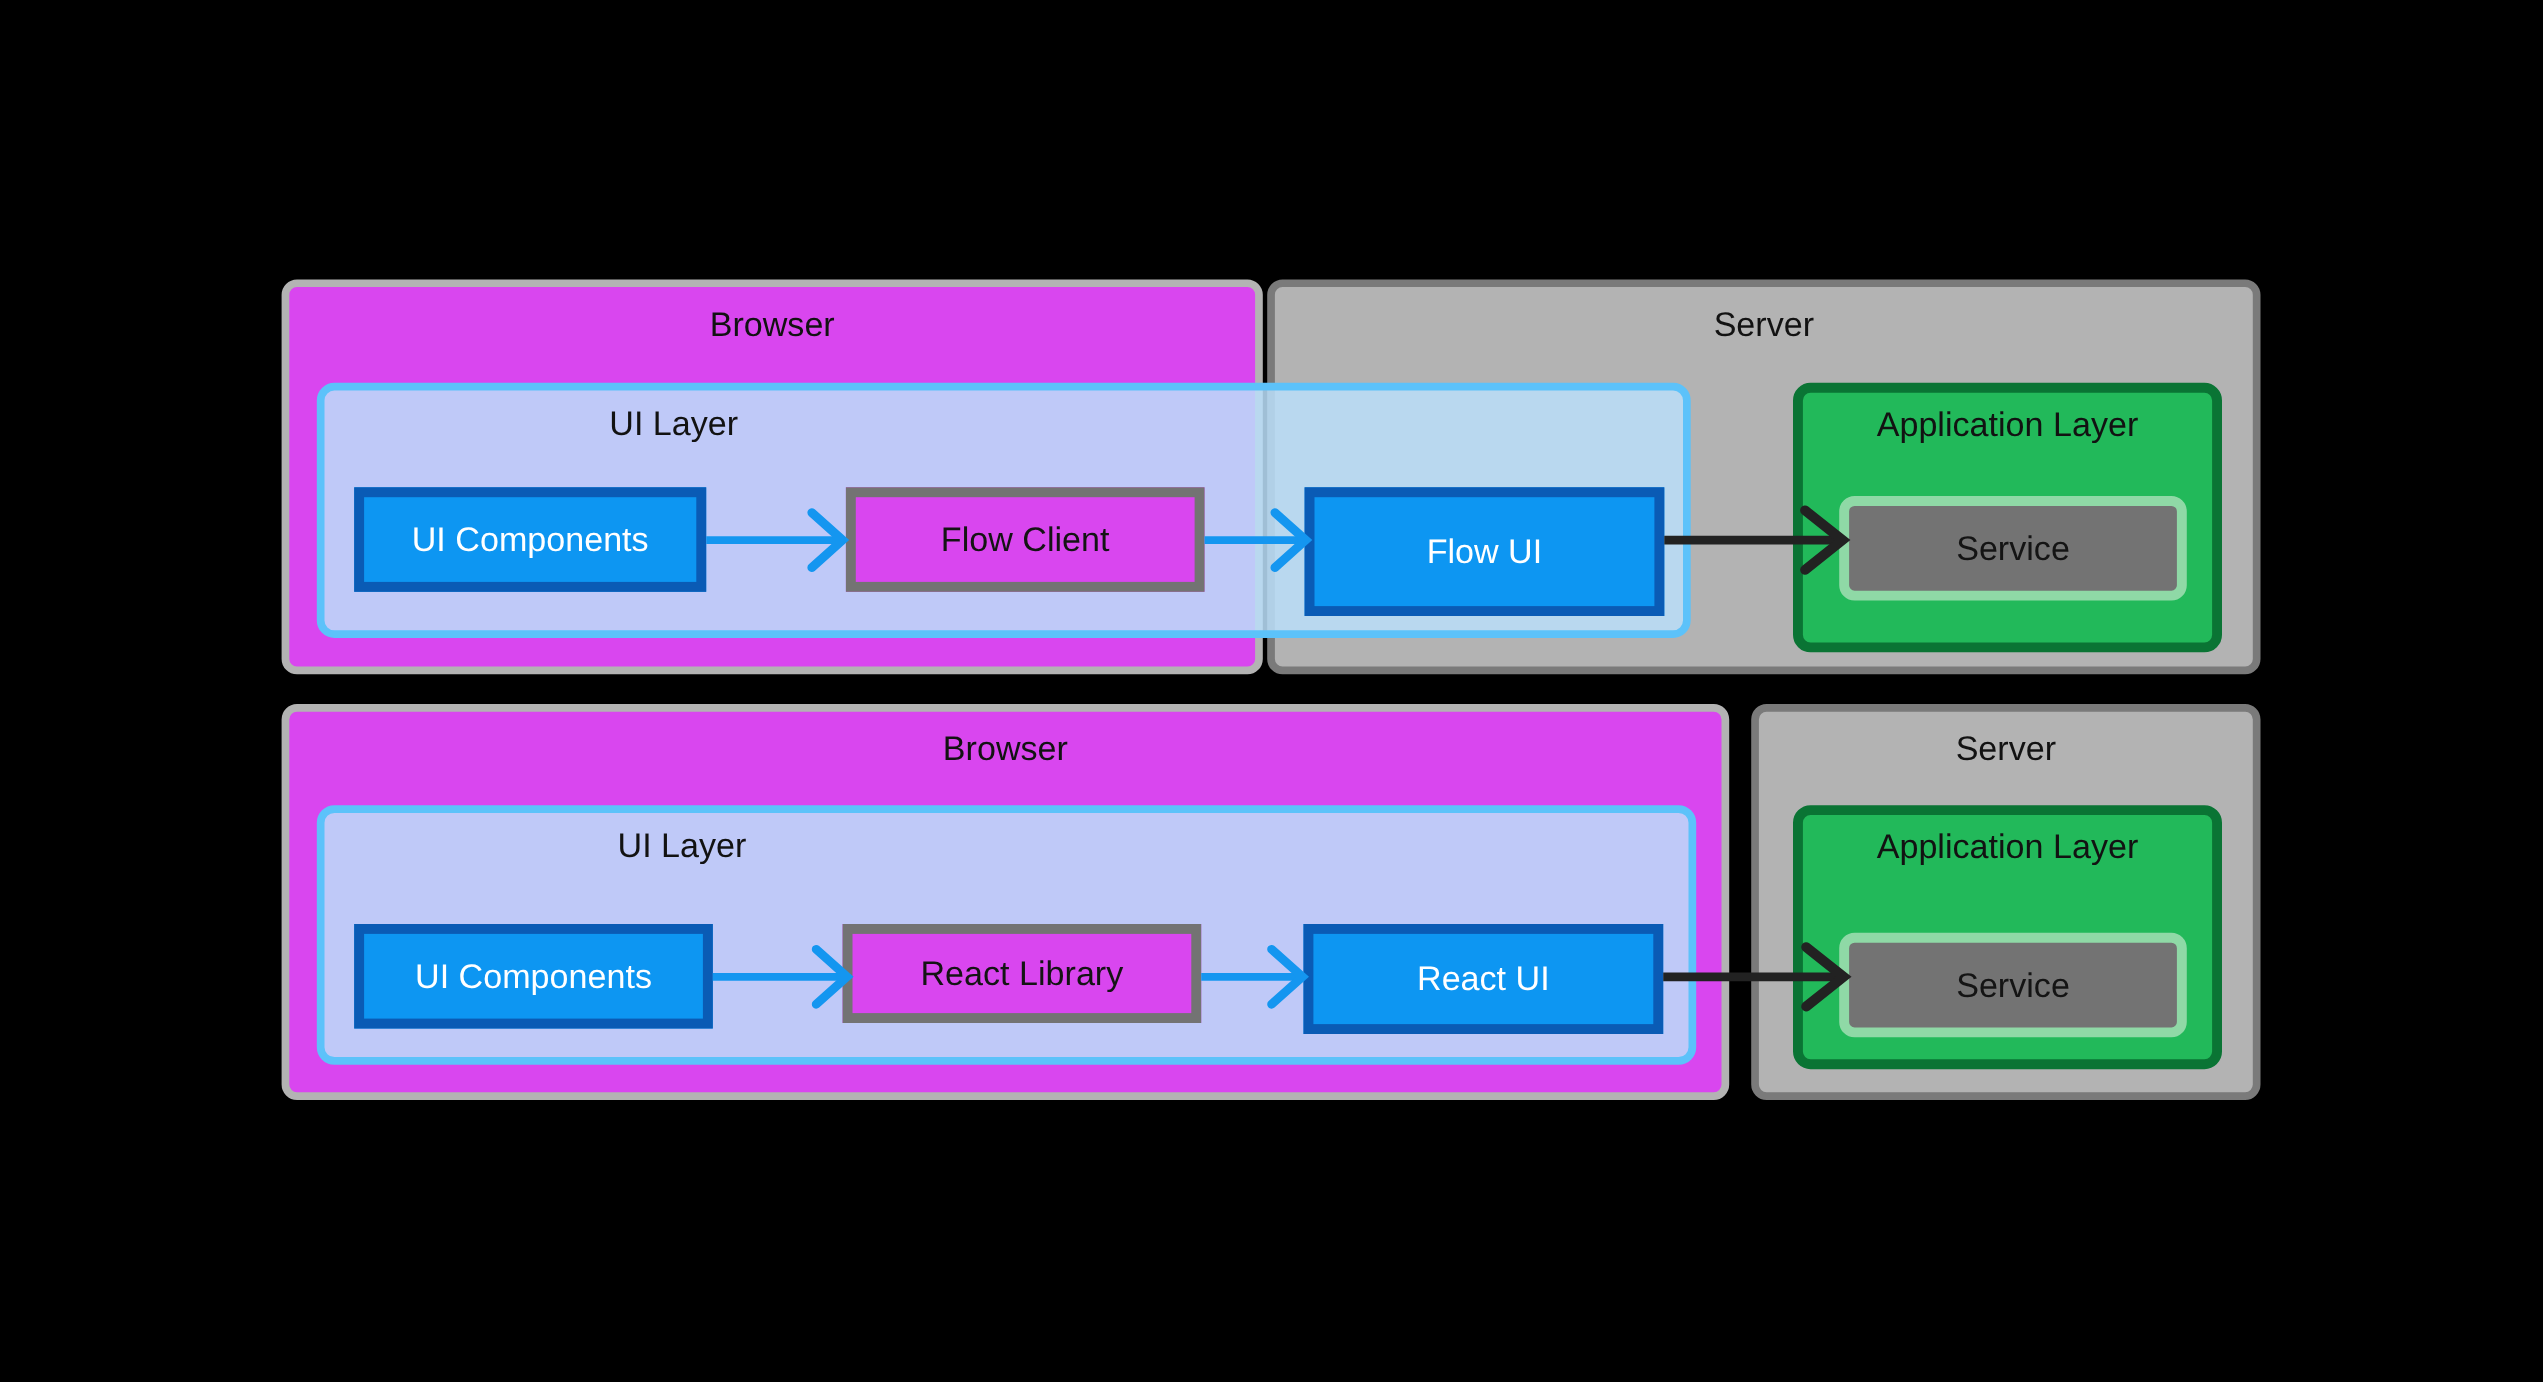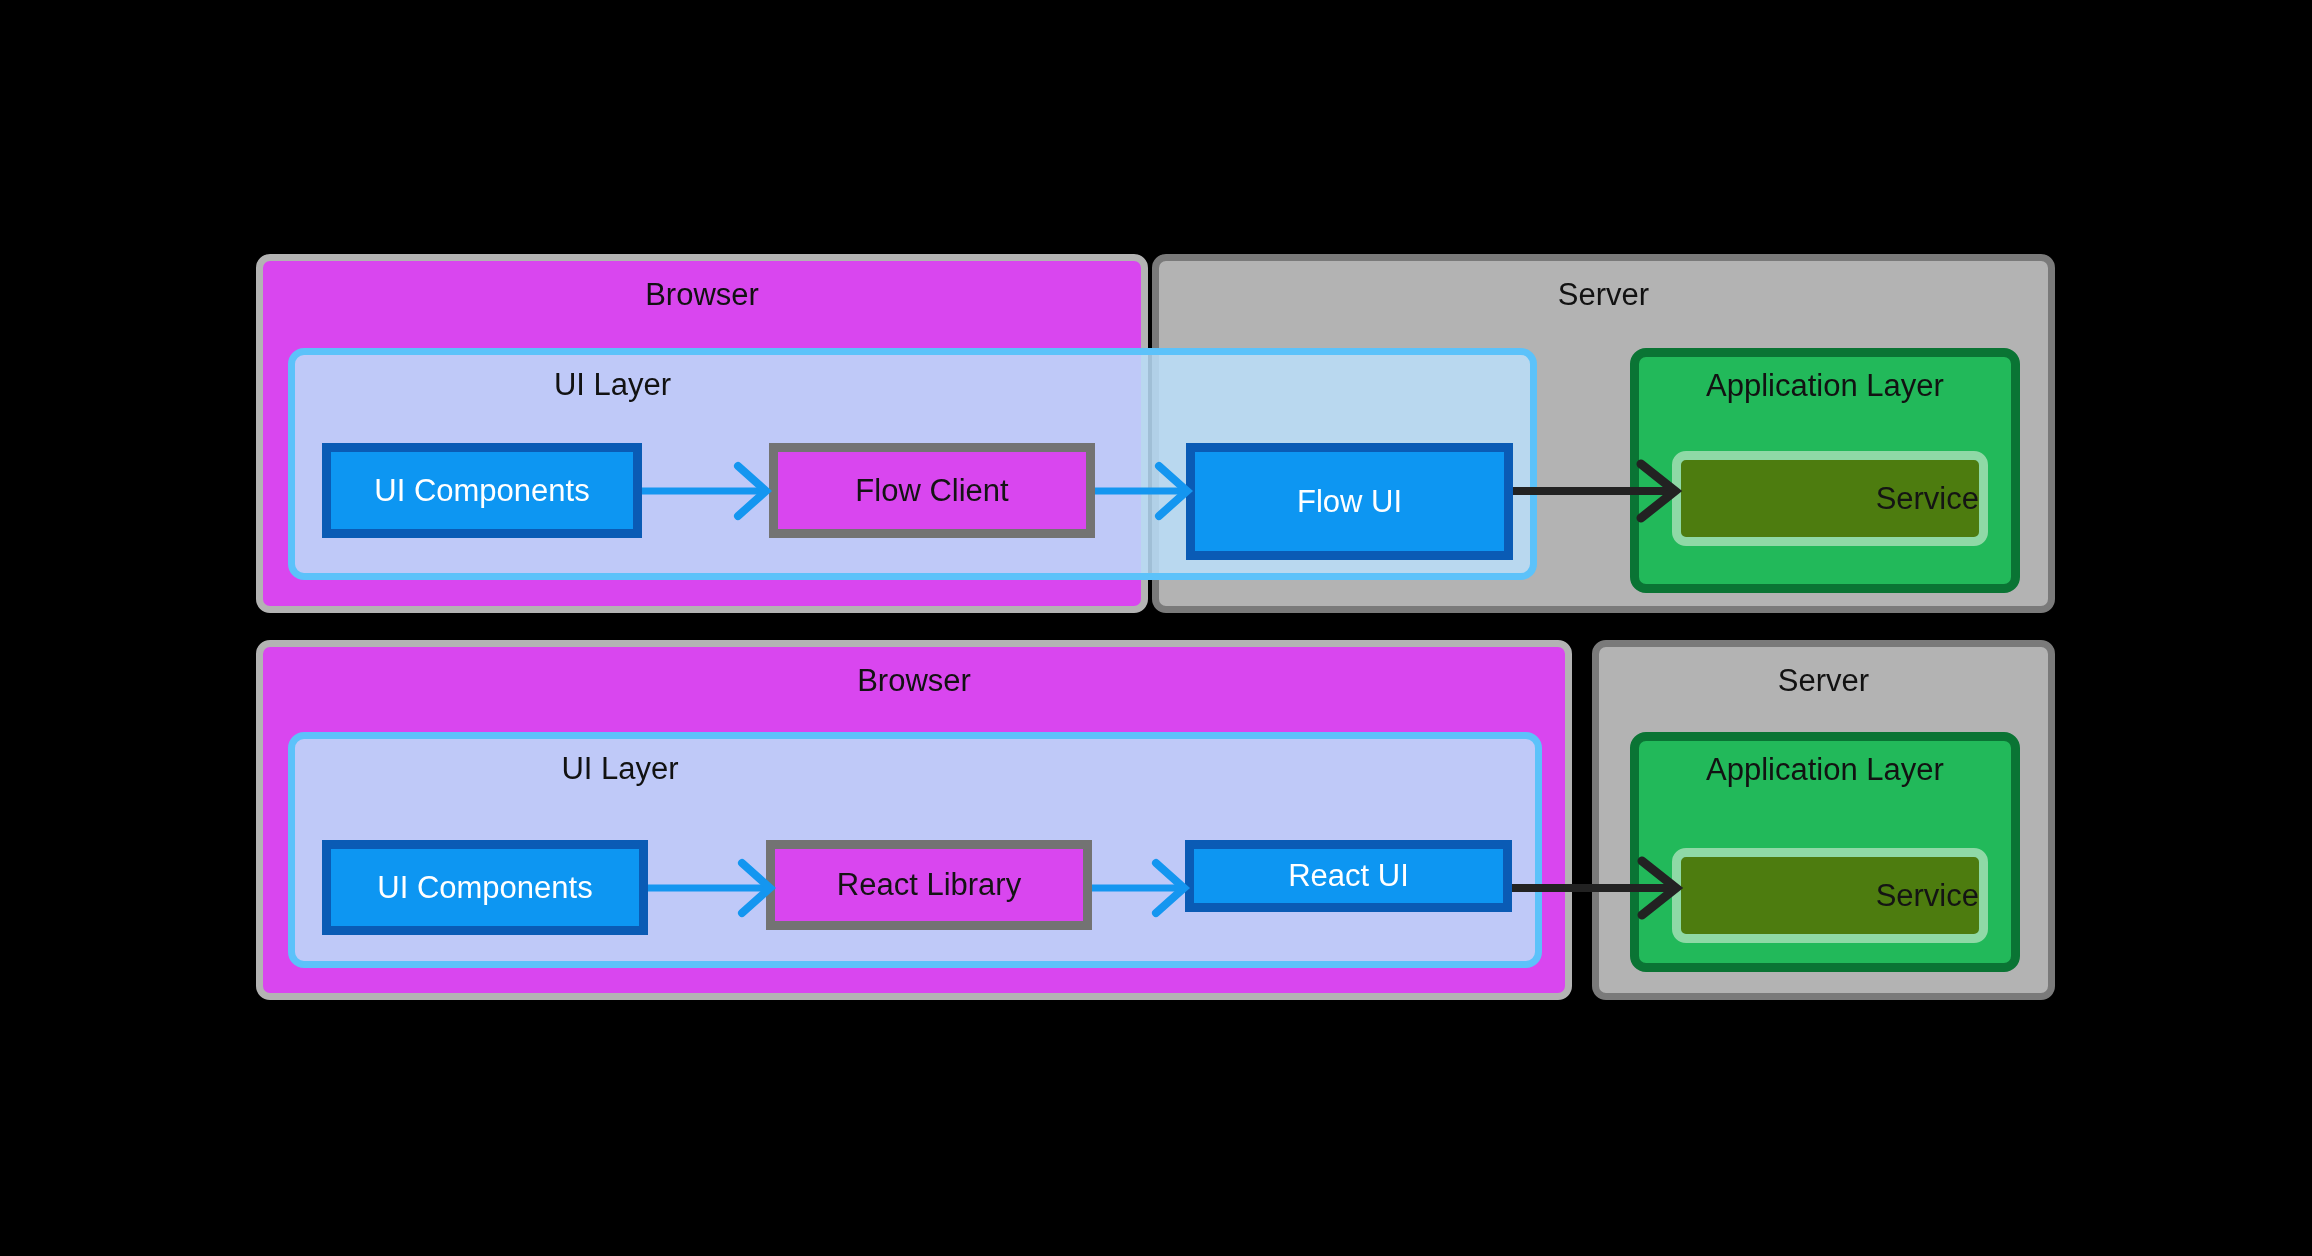--- a/index.html
+++ b/index.html
@@ -78,25 +78,24 @@
     background: #0D96F2;
     border: 9px solid #0A5BB5;
     color: #FFFFFF;
   }
   .node-grey {
     background: #d946ef;
     border: 9px solid #737373;
     color: #141414;
   }
   .node-lightgreen {
-    background: #4d7c0f;
+    background: #737373;
     border: 9px solid #8FD9A6;
     color: #141414;
     border-radius: 14px;
-    justify-content: flex-end;
   }
 
   
   .arrow {
     position: absolute;
     overflow: visible;
     pointer-events: none;
   }
 </style>
 </head>
@@ -172,21 +171,21 @@
   </div>
 
   <div class="node node-blue" style="left:322px; top:840px; width:326px; height:95px;">
     <span>UI Components</span>
   </div>
 
   <div class="node node-grey" style="left:766px; top:840px; width:326px; height:90px;">
     <span>React Library</span>
   </div>
 
-  <div class="node node-blue" style="left:1185px; top:840px; width:327px; height:72px;">
+  <div class="node node-blue" style="left:1185px; top:840px; width:327px; height:100px;">
     <span>React UI</span>
   </div>
 
   <svg class="arrow" style="left:648px; top:857px; width:130px; height:62px;" viewBox="0 0 130 62">
     <line x1="0" y1="31" x2="118" y2="31" stroke="#1496F0" stroke-width="7"></line>
     <polyline points="94,6 122,31 94,56" fill="none" stroke="#1496F0" stroke-width="8" stroke-linecap="round" stroke-linejoin="miter"></polyline>
   </svg>
 
   <svg class="arrow" style="left:1092px; top:857px; width:100px; height:62px;" viewBox="0 0 100 62">
     <line x1="0" y1="31" x2="88" y2="31" stroke="#1496F0" stroke-width="7"></line>

